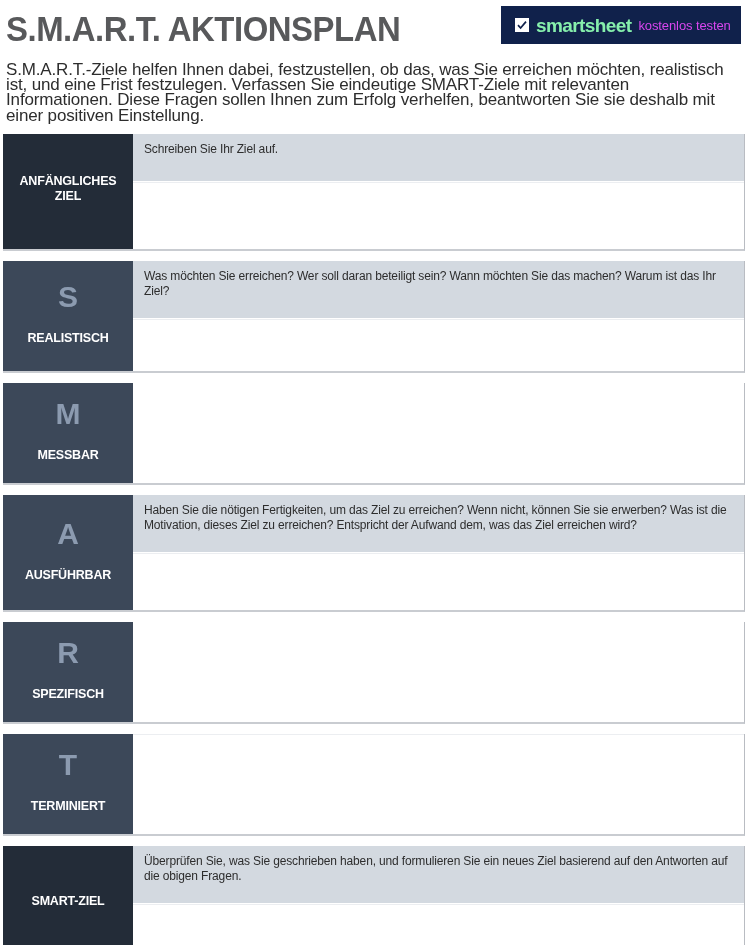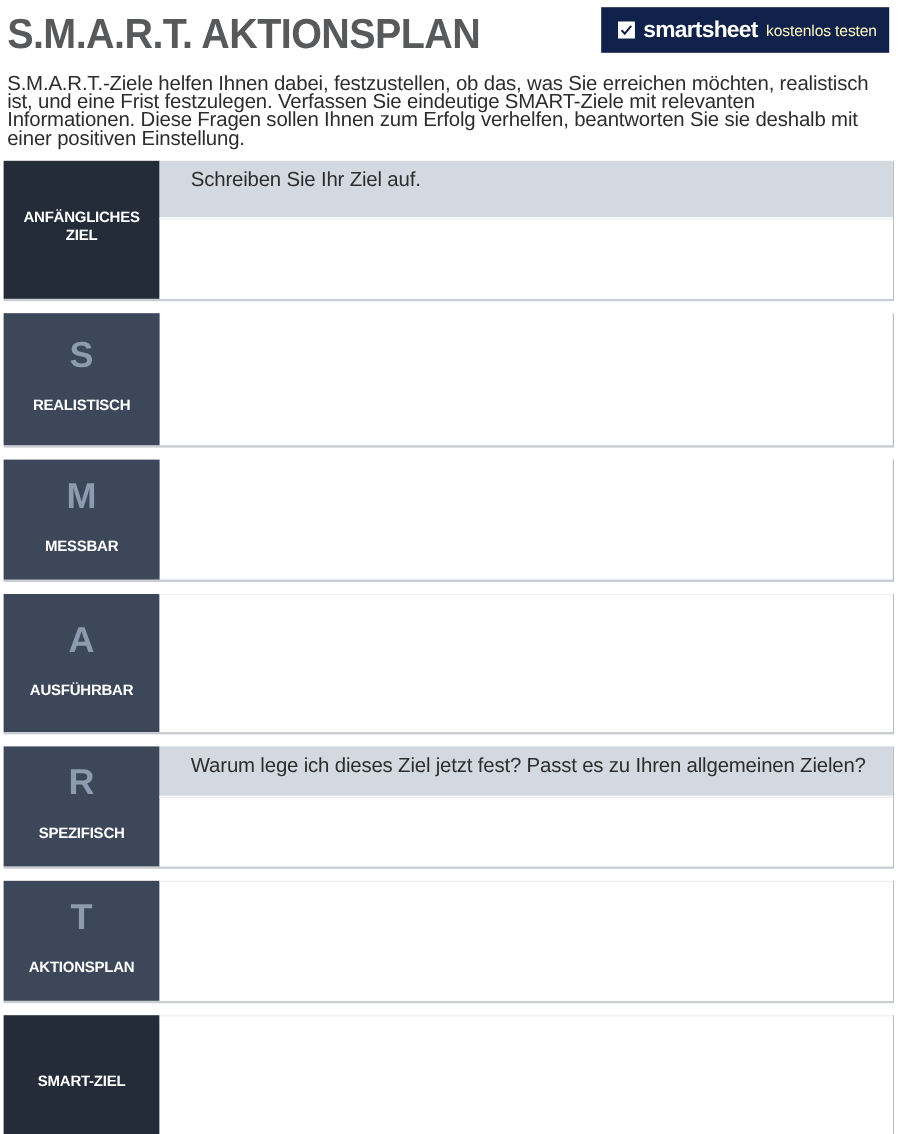--- a/index.html
+++ b/index.html
@@ -59,28 +59,28 @@
   .brand-check {
     width: 14px;
     height: 14px;
     background: #ffffff;
     flex: 0 0 auto;
     position: relative;
     margin-right: 7px;
   }
   .brand-check svg { display: block; }
   .brand-name {
-    color: #ffffff;
+    color: #86efac;
     font-size: 19px;
     font-weight: bold;
     letter-spacing: -0.6px;
     line-height: 19px;
   }
   .brand-cta {
-    color: #fef9c3;
+    color: #d946ef;
     font-size: 13px;
     font-weight: normal;
     letter-spacing: -0.1px;
     margin-left: 7px;
     line-height: 19px;
   }
 
   
   .intro {
     margin: 2px 8px 0 6px;
@@ -140,22 +140,22 @@
 
   .row-body {
     flex: 1 1 auto;
     display: flex;
     flex-direction: column;
     min-width: 0;
   }
   .row-prompt {
     background: #d3d9e0;
     border-bottom: 1px solid #ffffff;
-    padding: 8px 10px 9px 26px;
-    font-size: 17px;
+    padding: 8px 10px 9px 11px;
+    font-size: 12px;
     line-height: 15.5px;
     color: #2d2d2d;
     letter-spacing: -0.15px;
     box-sizing: border-box;
   }
   .row-answer {
     background: #ffffff;
     flex: 1 1 auto;
     border-top: 1px solid #eceef1;
   }
@@ -203,58 +203,60 @@
         <div class="row-body">
           <div class="row-prompt">Schreiben Sie Ihr Ziel auf.</div>
           <div class="row-answer"></div>
         </div>
       </div>
       <div class="row h-two">
         <div class="row-label">
           <div class="row-letter">S</div>
           <div class="row-name">REALISTISCH</div>
         </div>
+        <div class="row-body">
+          <div class="row-prompt">Was möchten Sie erreichen? Wer soll daran beteiligt sein? Wann möchten Sie das machen? Warum ist das Ihr Ziel?</div>
+          <div class="row-answer"></div>
+        </div>
       </div>
       <div class="row h-one">
         <div class="row-label">
           <div class="row-letter">M</div>
           <div class="row-name">MESSBAR</div>
         </div>
       </div>
       <div class="row h-tall">
         <div class="row-label">
           <div class="row-letter">A</div>
           <div class="row-name">AUSFÜHRBAR</div>
         </div>
         <div class="row-body">
+          <div class="row-prompt">Haben Sie die nötigen Fertigkeiten, um das Ziel zu erreichen? Wenn nicht, können Sie sie erwerben? Was ist die Motivation, dieses Ziel zu erreichen? Entspricht der Aufwand dem, was das Ziel erreichen wird?</div>
           <div class="row-answer"></div>
         </div>
       </div>
       <div class="row h-one">
         <div class="row-label">
           <div class="row-letter">R</div>
           <div class="row-name">SPEZIFISCH</div>
         </div>
-        <div class="row-body">
-          <div class="row-prompt">Warum lege ich dieses Ziel jetzt fest? Passt es zu Ihren allgemeinen Zielen?</div>
-          <div class="row-answer"></div>
-        </div>
       </div>
       <div class="row h-one">
         <div class="row-label">
           <div class="row-letter">T</div>
-          <div class="row-name">AKTIONSPLAN</div>
+          <div class="row-name">TERMINIERT</div>
         </div>
         <div class="row-body">
           <div class="row-answer"></div>
         </div>
       </div>
       <div class="row dark h-tall">
         <div class="row-label">
           <div class="row-name">SMART-ZIEL</div>
         </div>
         <div class="row-body">
+          <div class="row-prompt">Überprüfen Sie, was Sie geschrieben haben, und formulieren Sie ein neues Ziel basierend auf den Antworten auf die obigen Fragen.</div>
           <div class="row-answer"></div>
         </div>
       </div>
     </div>
 
 </div>
 
 </body></html>

